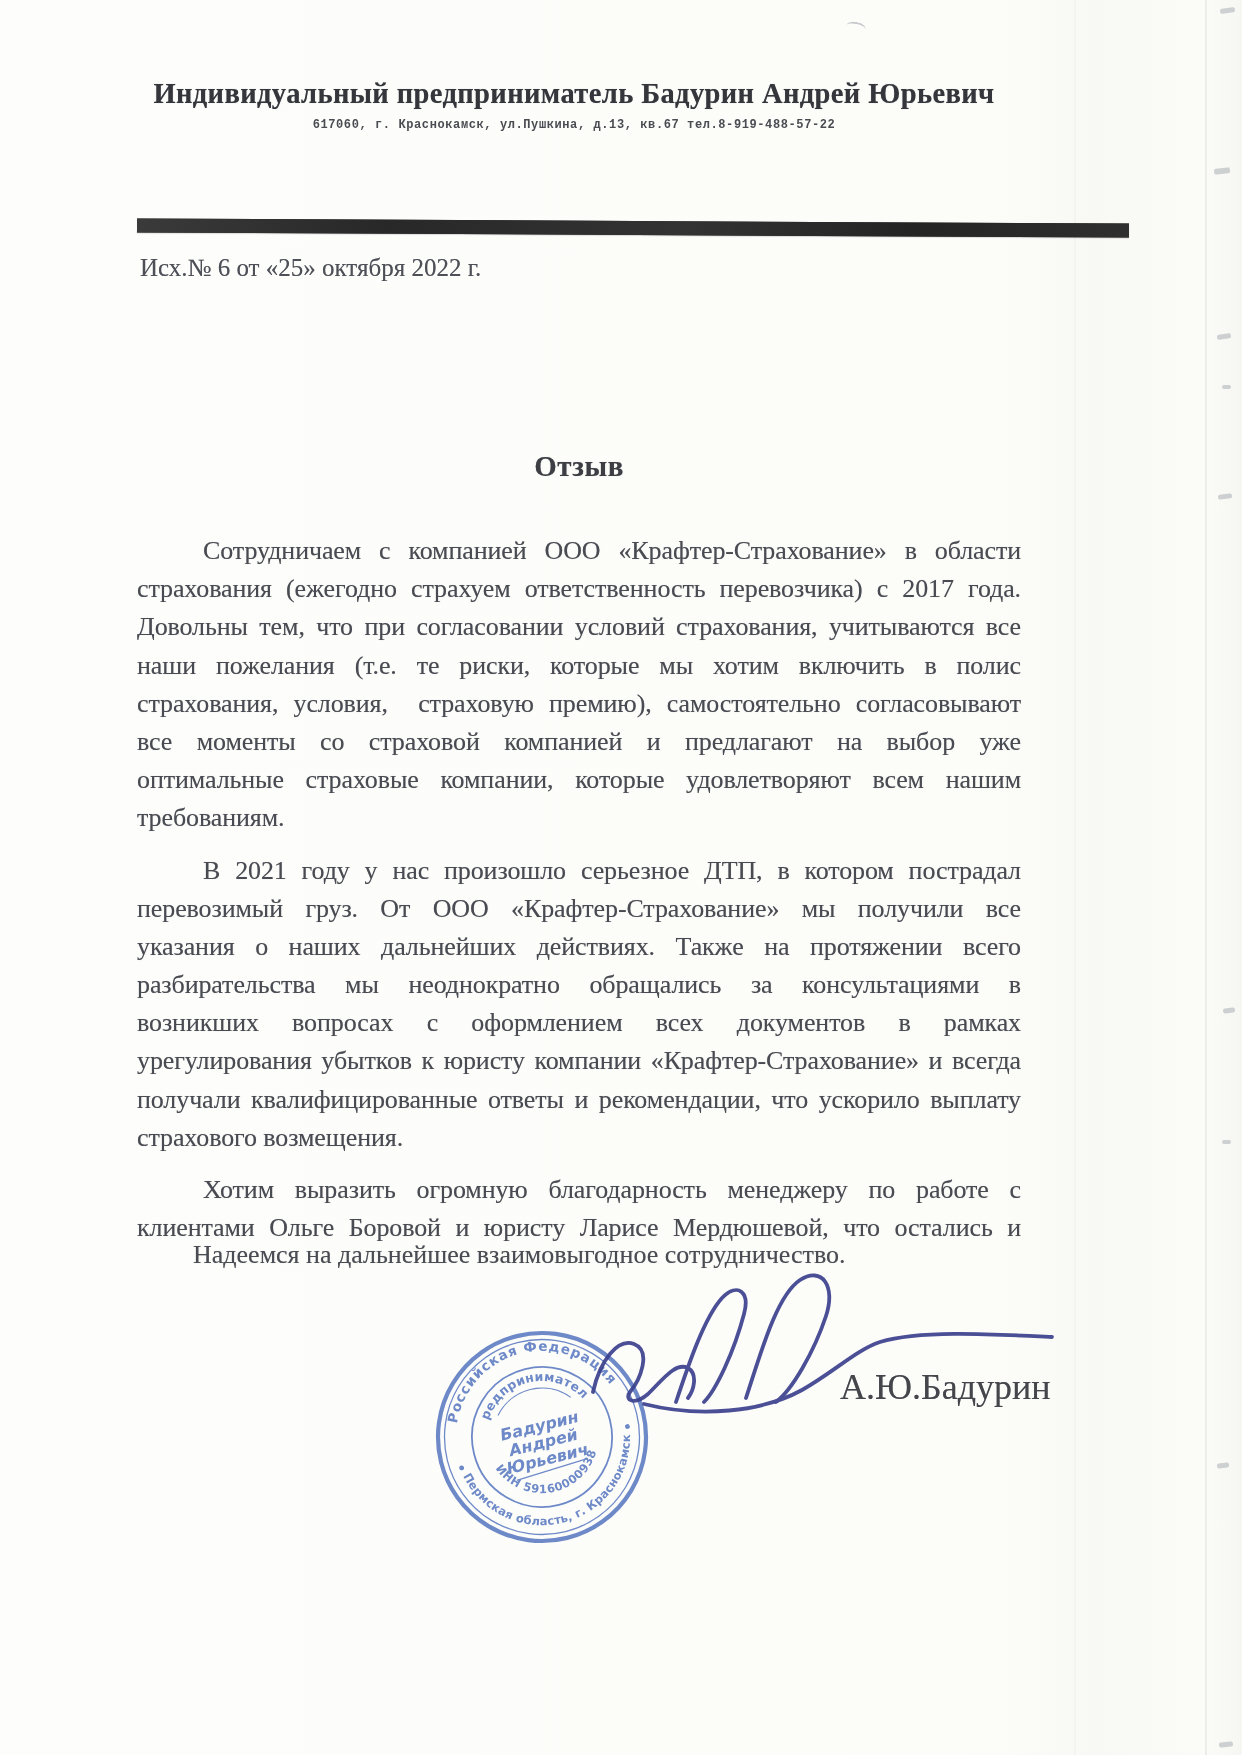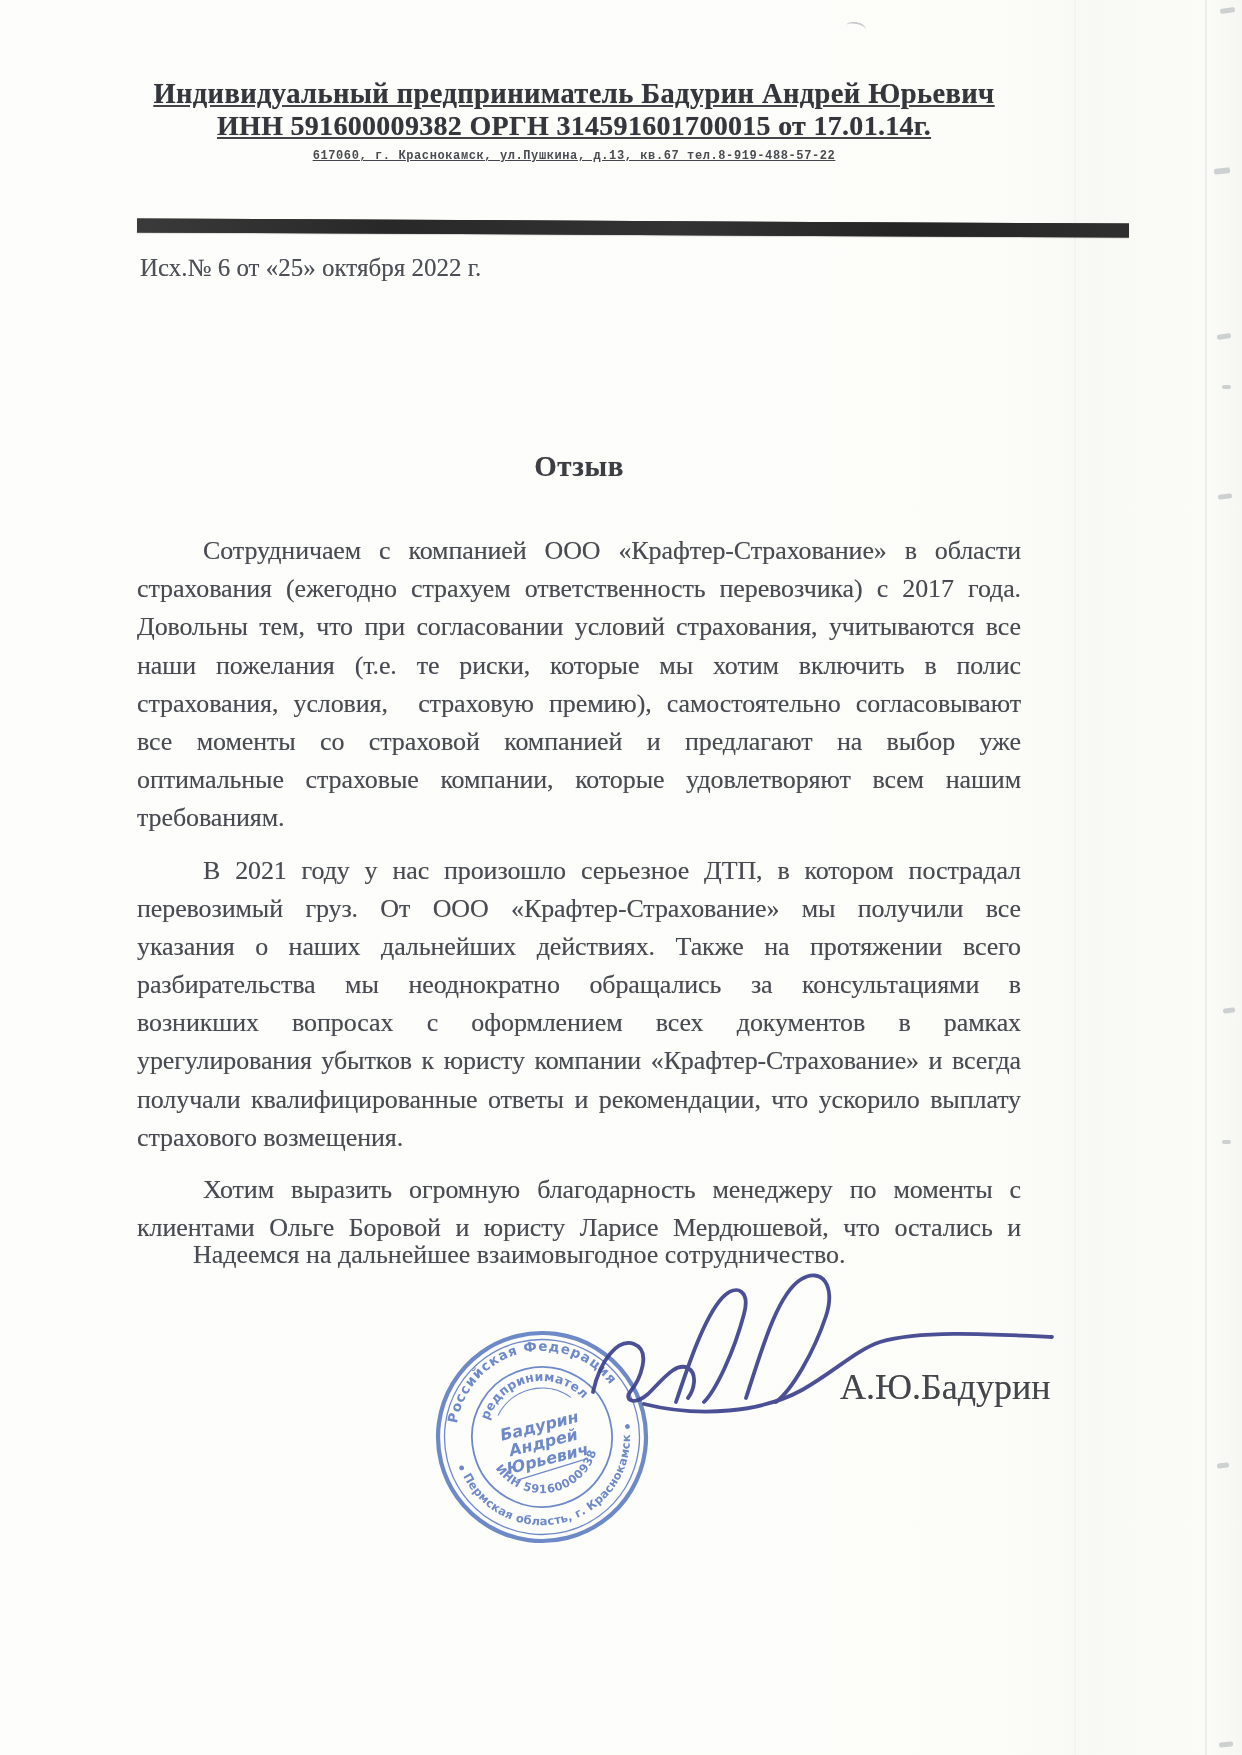--- a/index.html
+++ b/index.html
@@ -18,21 +18,21 @@
   
   .vline{position:absolute;top:0;height:100%;pointer-events:none;}
   .vline.a{left:1205px;width:2px;background:#ececе8;background:#ececе8;background:#ececE8;}
   .vline.a{background:#ececе8;}
   .vline.a{background:#ececE8;}
   .vline.b{left:1074px;width:2px;background:#f3f3ef;opacity:.85;}
   .art{position:absolute;background:#9aa0a6;opacity:.45;border-radius:2px;pointer-events:none;}
   .squiggle{position:absolute;left:846px;top:22px;width:20px;height:9px;border-top:2.5px solid #b6babd;border-radius:60%;transform:rotate(12deg);opacity:.75;}
 
   
-  .letterhead{position:absolute;left:8px;top:78px;width:1132px;text-align:center;text-decoration:underline;}
+  .letterhead{position:absolute;left:8px;top:78px;width:1132px;text-align:center;}
   .lh1{font-weight:bold;font-size:28.5px;line-height:32px;color:#34363c;letter-spacing:.4px;text-shadow:0 0 .7px rgba(52,54,60,.55);}
   .lh2{font-weight:bold;font-size:28px;line-height:31px;color:#34363c;letter-spacing:.3px;text-shadow:0 0 .7px rgba(52,54,60,.55);}
   .lh3{font-family:"Liberation Mono", monospace;font-weight:600;font-size:12px;line-height:27px;color:#4a4c52;letter-spacing:.6px;margin-top:2px;}
 
   .rule{position:absolute;left:137px;top:221px;width:992px;height:14px;
     background:linear-gradient(90deg,#3a3a3a,#282828 25%,#333 55%,#242424 78%,#2f2f2f);
     transform:rotate(.3deg);box-shadow:0 1px 1px rgba(0,0,0,.15);}
 
   .ref{position:absolute;left:140px;top:254px;font-size:25px;color:#4e5058;text-shadow:0 0 .6px rgba(70,72,80,.5);}
 
@@ -73,21 +73,20 @@
   <div class="art" style="left:1217px;top:334px;width:14px;height:5px;transform:rotate(-8deg);"></div>
   <div class="art" style="left:1222px;top:385px;width:9px;height:4px;"></div>
   <div class="art" style="left:1218px;top:494px;width:14px;height:5px;transform:rotate(-7deg);"></div>
   <div class="art" style="left:1223px;top:1008px;width:12px;height:5px;transform:rotate(-6deg);"></div>
   <div class="art" style="left:1222px;top:1140px;width:9px;height:4px;"></div>
   <div class="art" style="left:1217px;top:1463px;width:12px;height:5px;transform:rotate(-7deg);"></div>
   <div class="art" style="left:1219px;top:1742px;width:14px;height:5px;transform:rotate(-6deg);"></div>
 
   <header class="letterhead">
     <div class="lh1">Индивидуальный предприниматель Бадурин Андрей Юрьевич</div>
-    <div class="lh2">ИНН 591600009382  ОРГН 314591601700015 от 17.01.14г.</div>
     <div class="lh3">617060, г. Краснокамск, ул.Пушкина, д.13, кв.67 тел.8-919-488-57-22</div>
   </header>
 
   <div class="rule" style="background-color: rgb(46, 46, 46);"></div>
 
   <div class="ref">Исх.№ 6 от «25» октября 2022 г.</div>
 
   <h1 class="title">Отзыв</h1>
 
   <div class="body-text" id="body-text">
@@ -100,21 +99,21 @@
       <div class="line">оптимальные страховые компании, которые удовлетворяют всем нашим</div>
       <div class="line last">требованиям.</div>
       <div class="line indent">В 2021 году у нас произошло серьезное ДТП, в котором пострадал</div>
       <div class="line">перевозимый груз. От ООО «Крафтер-Страхование» мы получили все</div>
       <div class="line">указания о наших дальнейших действиях. Также на протяжении всего</div>
       <div class="line">разбирательства мы неоднократно обращались за консультациями в</div>
       <div class="line">возникших вопросах с оформлением всех документов в рамках</div>
       <div class="line">урегулирования убытков к юристу компании «Крафтер-Страхование» и всегда</div>
       <div class="line">получали квалифицированные ответы и рекомендации, что ускорило выплату</div>
       <div class="line last">страхового возмещения.</div>
-      <div class="line indent">Хотим выразить огромную благодарность менеджеру по моменты с</div>
+      <div class="line indent">Хотим выразить огромную благодарность менеджеру по работе с</div>
       <div class="line">клиентами Ольге Боровой и юристу Ларисе Мердюшевой, что остались и</div>
     </div>
 
   <div class="closing">Надеемся на дальнейшее взаимовыгодное сотрудничество.</div>
 
   <div class="sig-name">А.Ю.Бадурин</div>
 
   <svg class="stamp" width="260" height="260" viewBox="0 0 260 260" id="stamp-svg" style="color: rgb(91, 122, 194);">
     <g transform="rotate(-14 130 130)" fill="none" stroke="none">
       <circle cx="130" cy="130" r="104" fill="none" stroke="currentColor" stroke-width="4.2"></circle>

